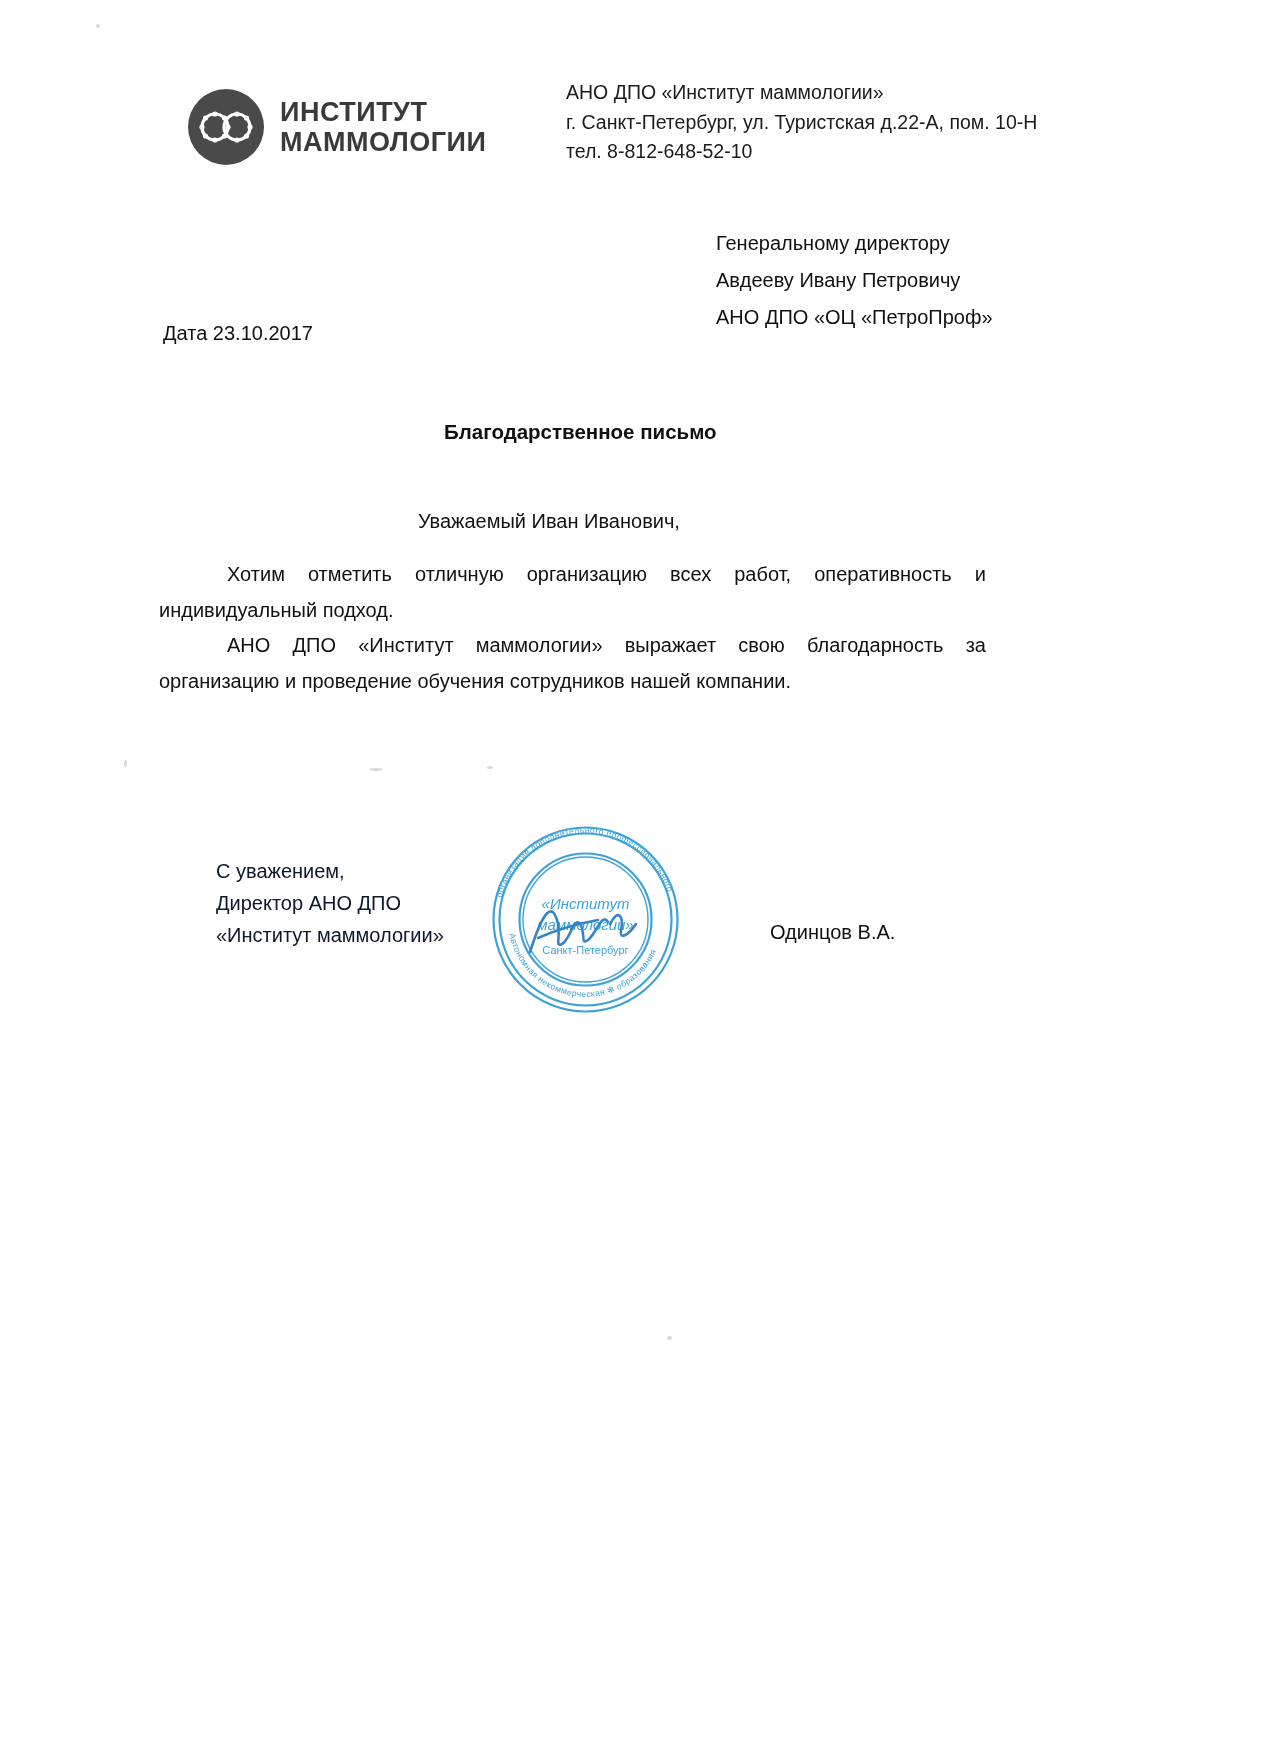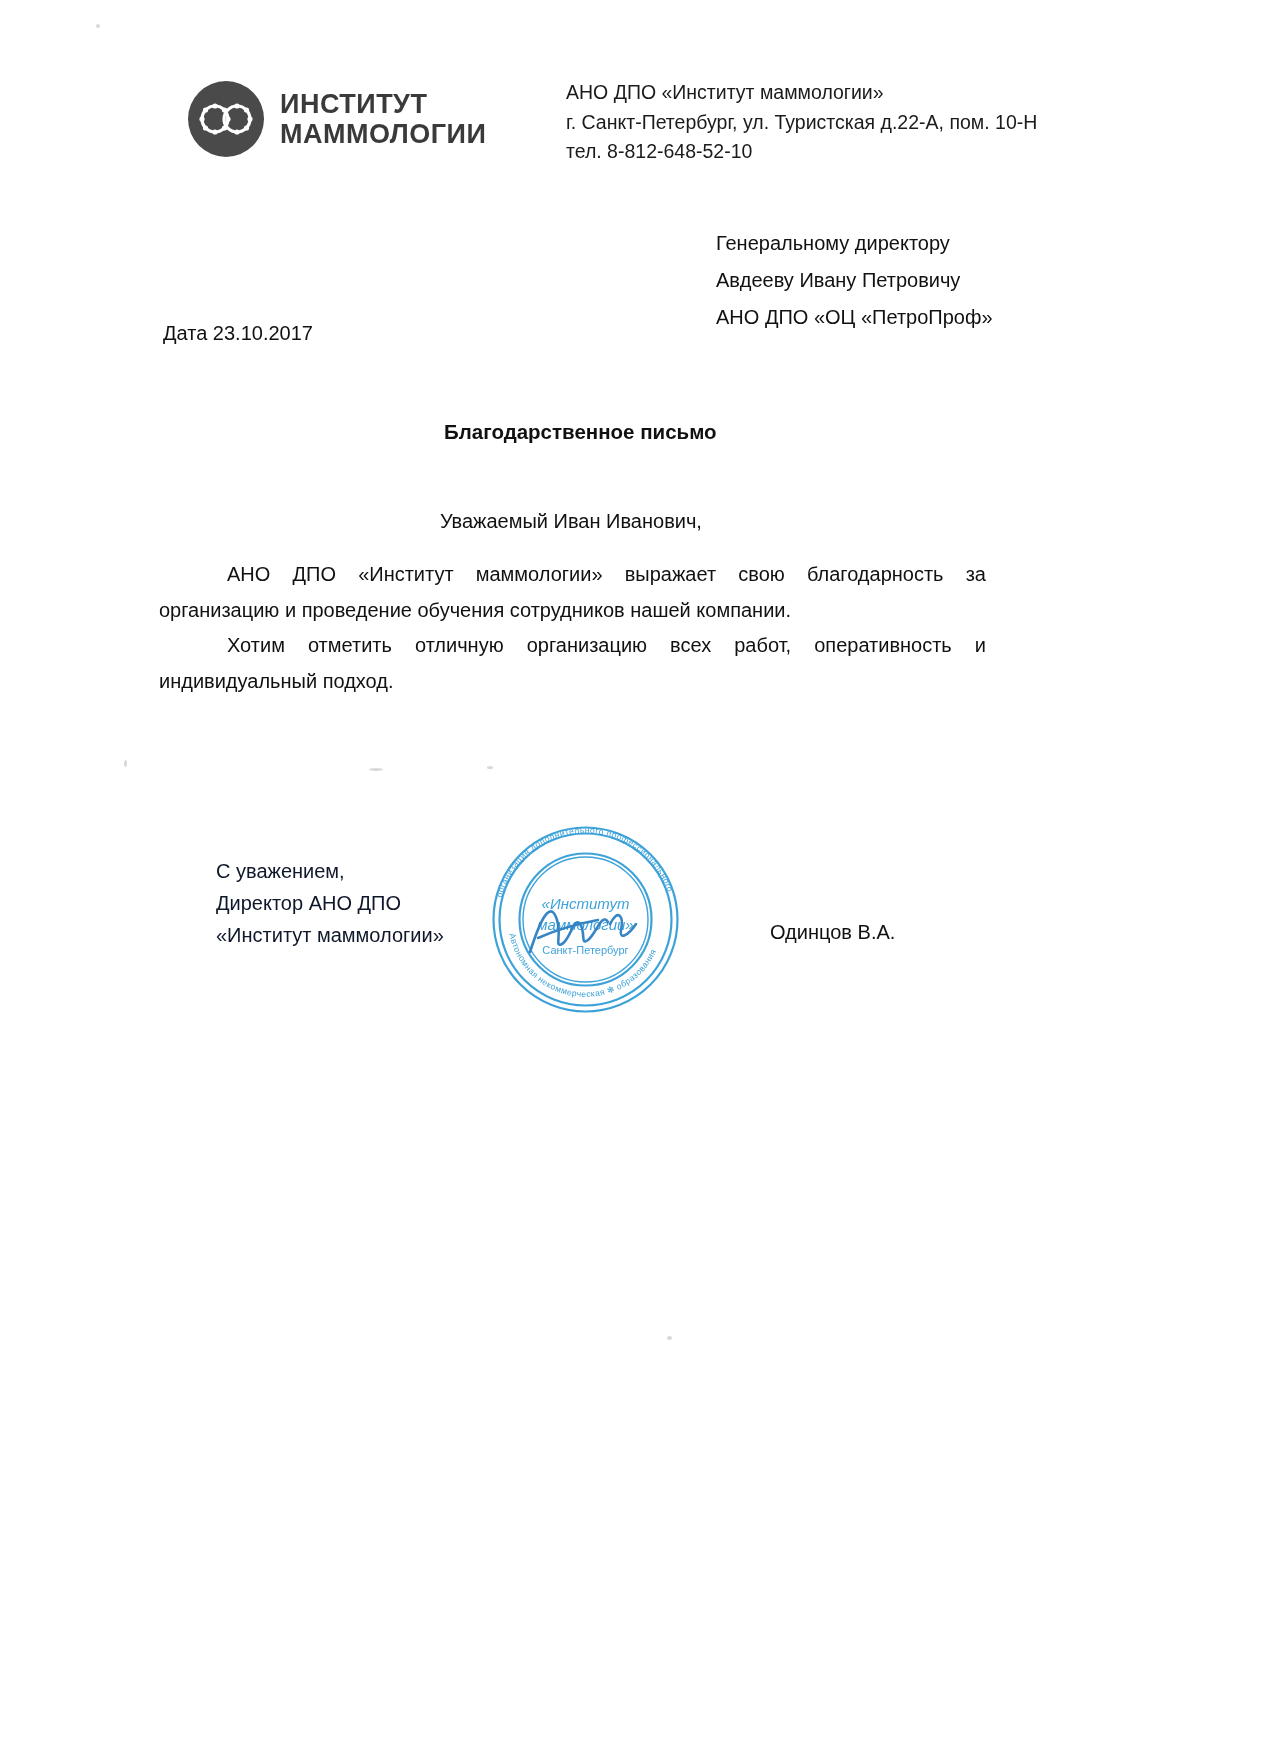--- a/index.html
+++ b/index.html
@@ -19,21 +19,21 @@
     overflow: hidden;
   }
 
   
   .letterhead {
     position: absolute;
     top: 72px;
     left: 186px;
     width: 900px;
     display: flex;
-    align-items: center;
+    align-items: flex-end;
   }
   .logo-block {
     display: flex;
     align-items: center;
     width: 380px;
     flex: 0 0 380px;
   }
   .logo-mark {
     width: 80px;
     height: 80px;
@@ -84,21 +84,21 @@
     left: 444px;
     font-size: 20.5px;
     font-weight: bold;
     color: #111111;
   }
 
   
   .salutation {
     position: absolute;
     top: 510px;
-    left: 440px;
+    left: 418px;
     font-size: 20px;
     color: #111111;
   }
   .body-text {
     position: absolute;
     top: 557px;
     left: 159px;
     width: 827px;
     font-size: 20px;
     line-height: 1.78;
@@ -194,22 +194,22 @@
     <div>Авдееву Ивану Петровичу</div>
     <div>АНО ДПО «ОЦ «ПетроПроф»</div>
   </div>
 
   <div class="date-line">Дата 23.10.2017</div>
 
   <div class="letter-title">Благодарственное письмо</div>
 
   <div class="salutation">Уважаемый Иван Иванович,</div>
   <div class="body-text">
+    <p>Хотим отметить отличную организацию всех работ, оперативность и индивидуальный подход.</p>
     <p>АНО ДПО «Институт маммологии» выражает свою благодарность за организацию и проведение обучения сотрудников нашей компании.</p>
-    <p>Хотим отметить отличную организацию всех работ, оперативность и индивидуальный подход.</p>
   </div>
 
   <div class="signature-block">
     <div>С уважением,</div>
     <div>Директор АНО ДПО</div>
     <div>«Институт маммологии»</div>
   </div>
   <div class="signer-name">Одинцов В.А.</div>
 
   <div class="stamp">

